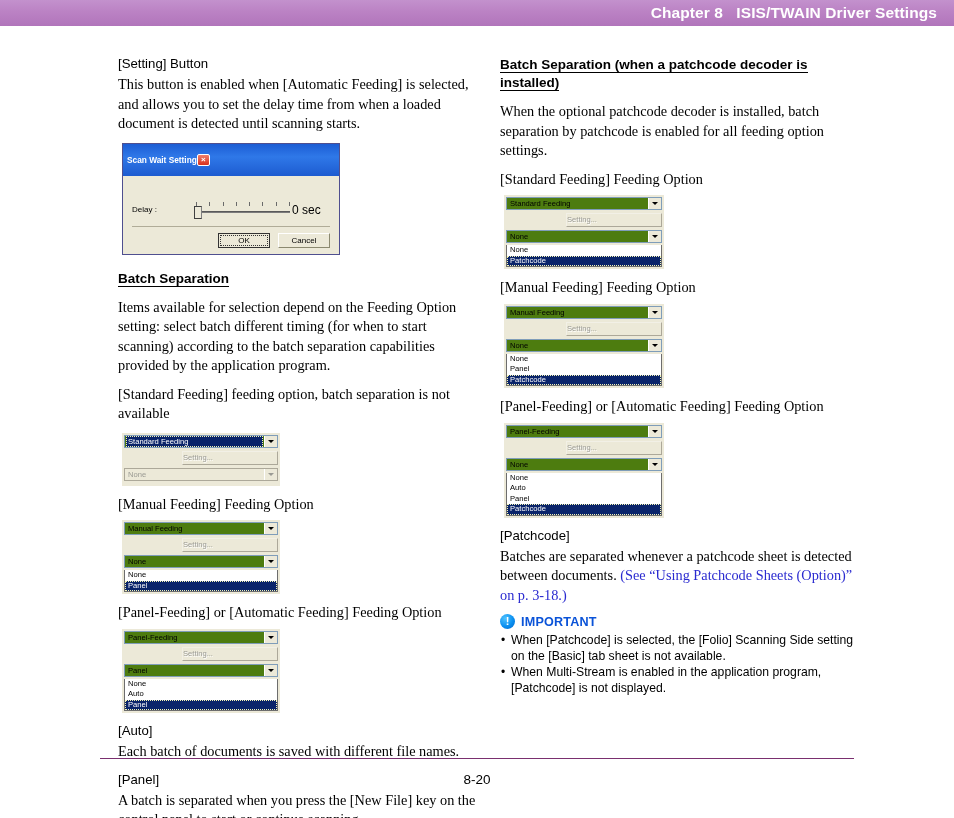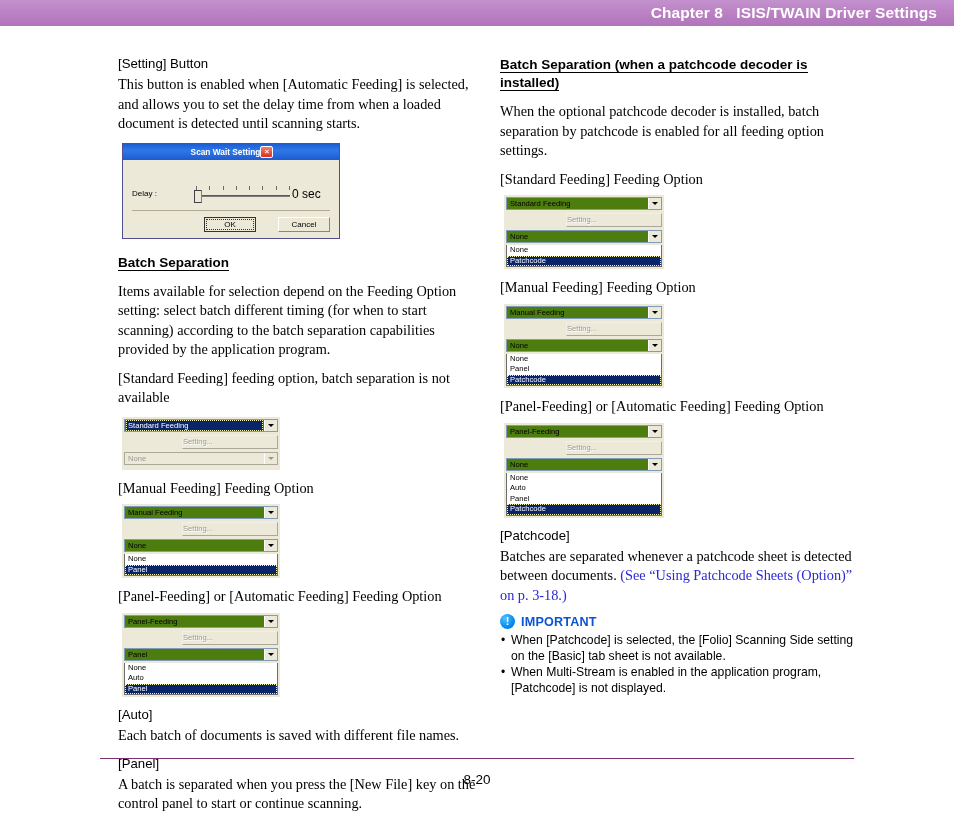--- a/index.html
+++ b/index.html
@@ -55,24 +55,24 @@
   }
   .linkt { color:#2a2ad0; }
 
   
   .dlg {
     position:relative; width:218px; border:1px solid #4f4f8f;
     background:#ece9d8; margin:2px 0 14px 4px;
     font-family:"Liberation Sans", sans-serif;
   }
   .dlg-title {
-    height:16px; display:flex; align-items:center;
+    height:32px; display:flex; align-items:center;
     background: linear-gradient(to bottom,#1c5dd4 0%,#2f78e8 40%,#1d5bd0 100%);
     color:#fff; font-size:8.3px; font-weight:bold; padding-left:4px;
-    justify-content:center;
+    justify-content:flex-start;
   }
   .dlg-close {
     width:13px; height:12px; margin-right:2px;
     background: linear-gradient(to bottom,#f07f6a,#d7301c);
     border:1px solid #ffffff; border-radius:2px;
     color:#fff; font-size:8px; font-weight:bold; line-height:10px;
     text-align:center;
   }
   .dlg-body { padding:25px 9px 6px 9px; }
   .dlg-row { display:flex; align-items:center; }
@@ -86,21 +86,21 @@
   .slider-track {
     position:absolute; top:10px; left:2px; width:94px; height:2px;
     background:#7b7b7b; border-top:1px solid #5a5a5a;
   }
   .slider-thumb {
     position:absolute; top:5px; left:0px; width:8px; height:13px;
     background:#ece9d8; border:1px solid #404040; border-right-color:#808080;
   }
   .sec-val { font-size:12px; }
   .dlg-sep { height:1px; background:#b0ac98; margin:7px 0 6px 0; }
-  .dlg-btns { display:flex; justify-content:flex-end; gap:22px; }
+  .dlg-btns { display:flex; justify-content:flex-end; gap:8px; }
   .btn {
     font-size:8px; min-width:52px; height:15px; line-height:13px;
     text-align:center; background:#ece9d8;
     border:1px solid #8b8970; border-top-color:#ffffff; border-left-color:#ffffff;
   }
   .btn.def { border:1px solid #333; outline:1px dotted #333; outline-offset:-3px; }
 
   
   .wgroup {
     width:158px; margin:3px 0 9px 4px;

